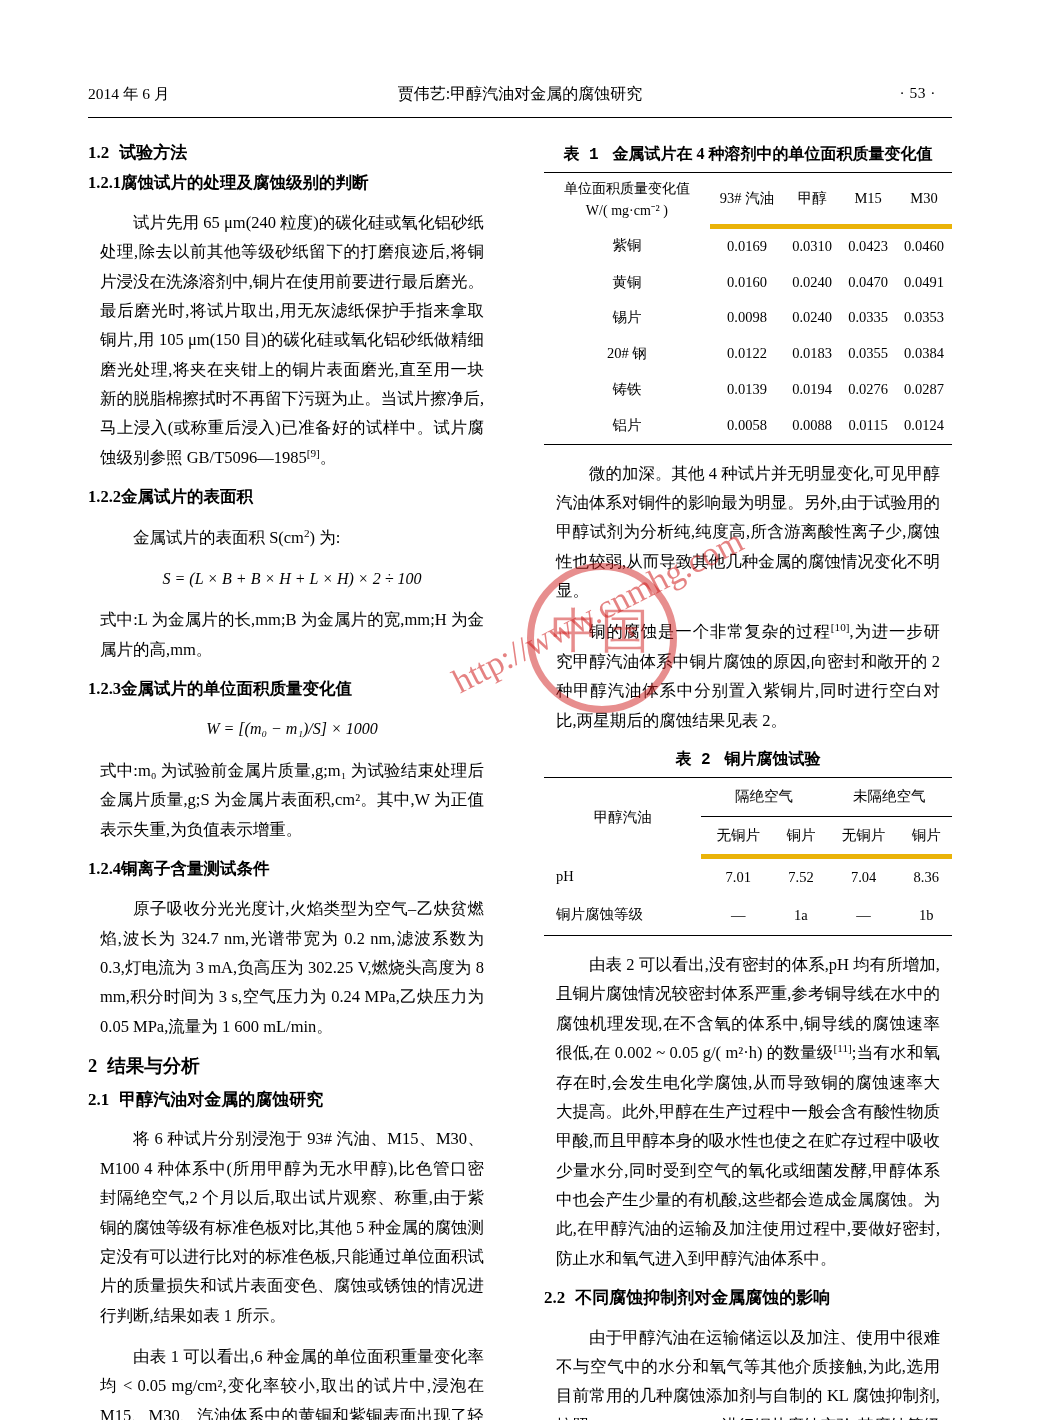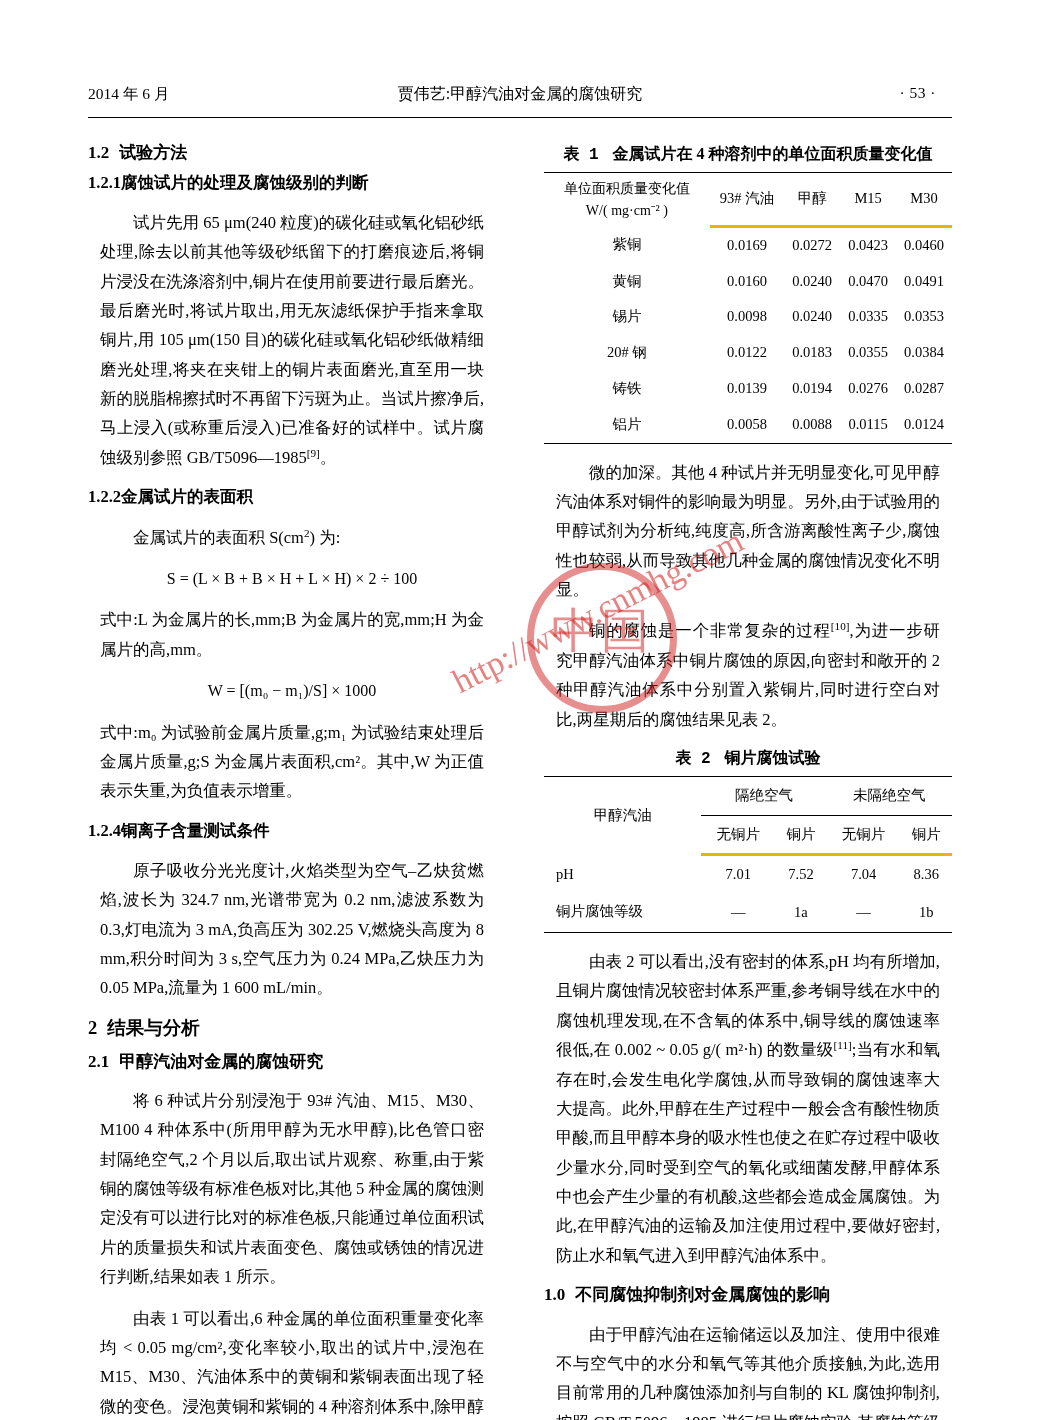--- a/index.html
+++ b/index.html
@@ -76,20 +76,21 @@
   }
   h4.sub .num { margin-right: 0; }
   p.body {
     margin: 12px;
     text-indent: 2em;
     line-height: 1.78;
   }
   p.body.noind { text-indent: 0; }
   .formula {
     text-align: center;
+    font-style: italic;
     font-family: "Liberation Serif", serif;
     margin: 13px 0 3px 0;
     font-size: 16px;
   }
   sup { font-size: 0.68em; vertical-align: super; }
 
   
   .table-block { margin-top: 8px; }
   .table-caption {
     text-align: center;
@@ -105,21 +106,21 @@
     font-size: 14.5px;
     font-family: "Liberation Serif", serif;
   }
   table.data td, table.data th {
     text-align: center;
     padding: 5px 2px;
     font-weight: normal;
   }
   table.data .tborder-top { border-top: 1.5px solid #000; }
   table.data .tborder-bot { border-bottom: 1.5px solid #000; }
-  table.data .thin-bot { border-bottom: 3px solid #eab308; }
+  table.data .thin-bot { border-bottom: 5px solid #eab308; }
   .t1-unitcell { font-size: 14px; line-height: 1.55; }
 
   
   table.t2 { font-size: 14.5px; }
   table.t2 td { padding: 6px 2px; }
   .vmerge { vertical-align: middle; }
   .grp { border-bottom: 1px solid #000; }
 
   
   .wm {
@@ -186,20 +187,23 @@
     <h4 class="sub">
       <span class="num">1.2.2</span><span>金属试片的表面积</span>
     </h4>
 
     <p class="body"><span>金属试片的表面积 S(cm</span><sup>2</sup><span>) 为:</span></p>
 
     <div class="formula">S = (L × B + B × H + L × H) × 2 ÷ 100</div>
 
     <p class="body noind">式中:L 为金属片的长,mm;B 为金属片的宽,mm;H 为金属片的高,mm。</p>
 
+    <h4 class="sub">
+      <span class="num">1.2.3</span><span>金属试片的单位面积质量变化值</span>
+    </h4>
 
 
     <div class="formula">W = [(m₀ − m₁)/S] × 1000</div>
 
     <p class="body noind">式中:m₀ 为试验前金属片质量,g;m₁ 为试验结束处理后金属片质量,g;S 为金属片表面积,cm²。其中,W 为正值表示失重,为负值表示增重。</p>
 
     <h4 class="sub">
       <span class="num">1.2.4</span><span>铜离子含量测试条件</span>
     </h4>
 
@@ -231,21 +235,21 @@
             <div>W/( mg·cm⁻² )</div>
           </td>
           <td class="tborder-top thin-bot">93# 汽油</td>
           <td class="tborder-top thin-bot">甲醇</td>
           <td class="tborder-top thin-bot">M15</td>
           <td class="tborder-top thin-bot">M30</td>
         </tr>
         <tr>
           <td>紫铜</td>
           <td>0.0169</td>
-          <td>0.0272</td>
+          <td>0.0310</td>
           <td>0.0423</td>
           <td>0.0460</td>
         </tr>
         <tr>
           <td>黄铜</td>
           <td>0.0160</td>
           <td>0.0240</td>
           <td>0.0470</td>
           <td>0.0491</td>
         </tr>
@@ -316,21 +320,21 @@
           <td class="tborder-bot">—</td>
           <td class="tborder-bot">1b</td>
         </tr>
       </tbody>
         </table>
     </div>
 
     <p class="body" style="margin-top:14px;"><span>由表 2 可以看出,没有密封的体系,pH 均有所增加,且铜片腐蚀情况较密封体系严重,参考铜导线在水中的腐蚀机理发现,在不含氧的体系中,铜导线的腐蚀速率很低,在 0.002 ~ 0.05 g/( m²·h) 的数量级</span><sup>[11]</sup><span>;当有水和氧存在时,会发生电化学腐蚀,从而导致铜的腐蚀速率大大提高。此外,甲醇在生产过程中一般会含有酸性物质甲酸,而且甲醇本身的吸水性也使之在贮存过程中吸收少量水分,同时受到空气的氧化或细菌发酵,甲醇体系中也会产生少量的有机酸,这些都会造成金属腐蚀。为此,在甲醇汽油的运输及加注使用过程中,要做好密封,防止水和氧气进入到甲醇汽油体系中。</span></p>
 
     <h3 class="sec">
-      <span class="num">1.0</span><span>不同腐蚀抑制剂对金属腐蚀的影响</span>
+      <span class="num">2.2</span><span>不同腐蚀抑制剂对金属腐蚀的影响</span>
     </h3>
 
     <p class="body">由于甲醇汽油在运输储运以及加注、使用中很难不与空气中的水分和氧气等其他介质接触,为此,选用目前常用的几种腐蚀添加剂与自制的 KL 腐蚀抑制剂,按照 GB/T 5096—1985 进行铜片腐蚀实验,其腐蚀等级均在 1a 级。为模拟使用情况,在甲醇汽</p>
   </div>
 
   <div class="wm">
     <div class="wm-circle"></div>
     <div class="wm-cn">中国</div>
     <div class="wm-text">http://www.cnmhg.com</div>
   </div>

